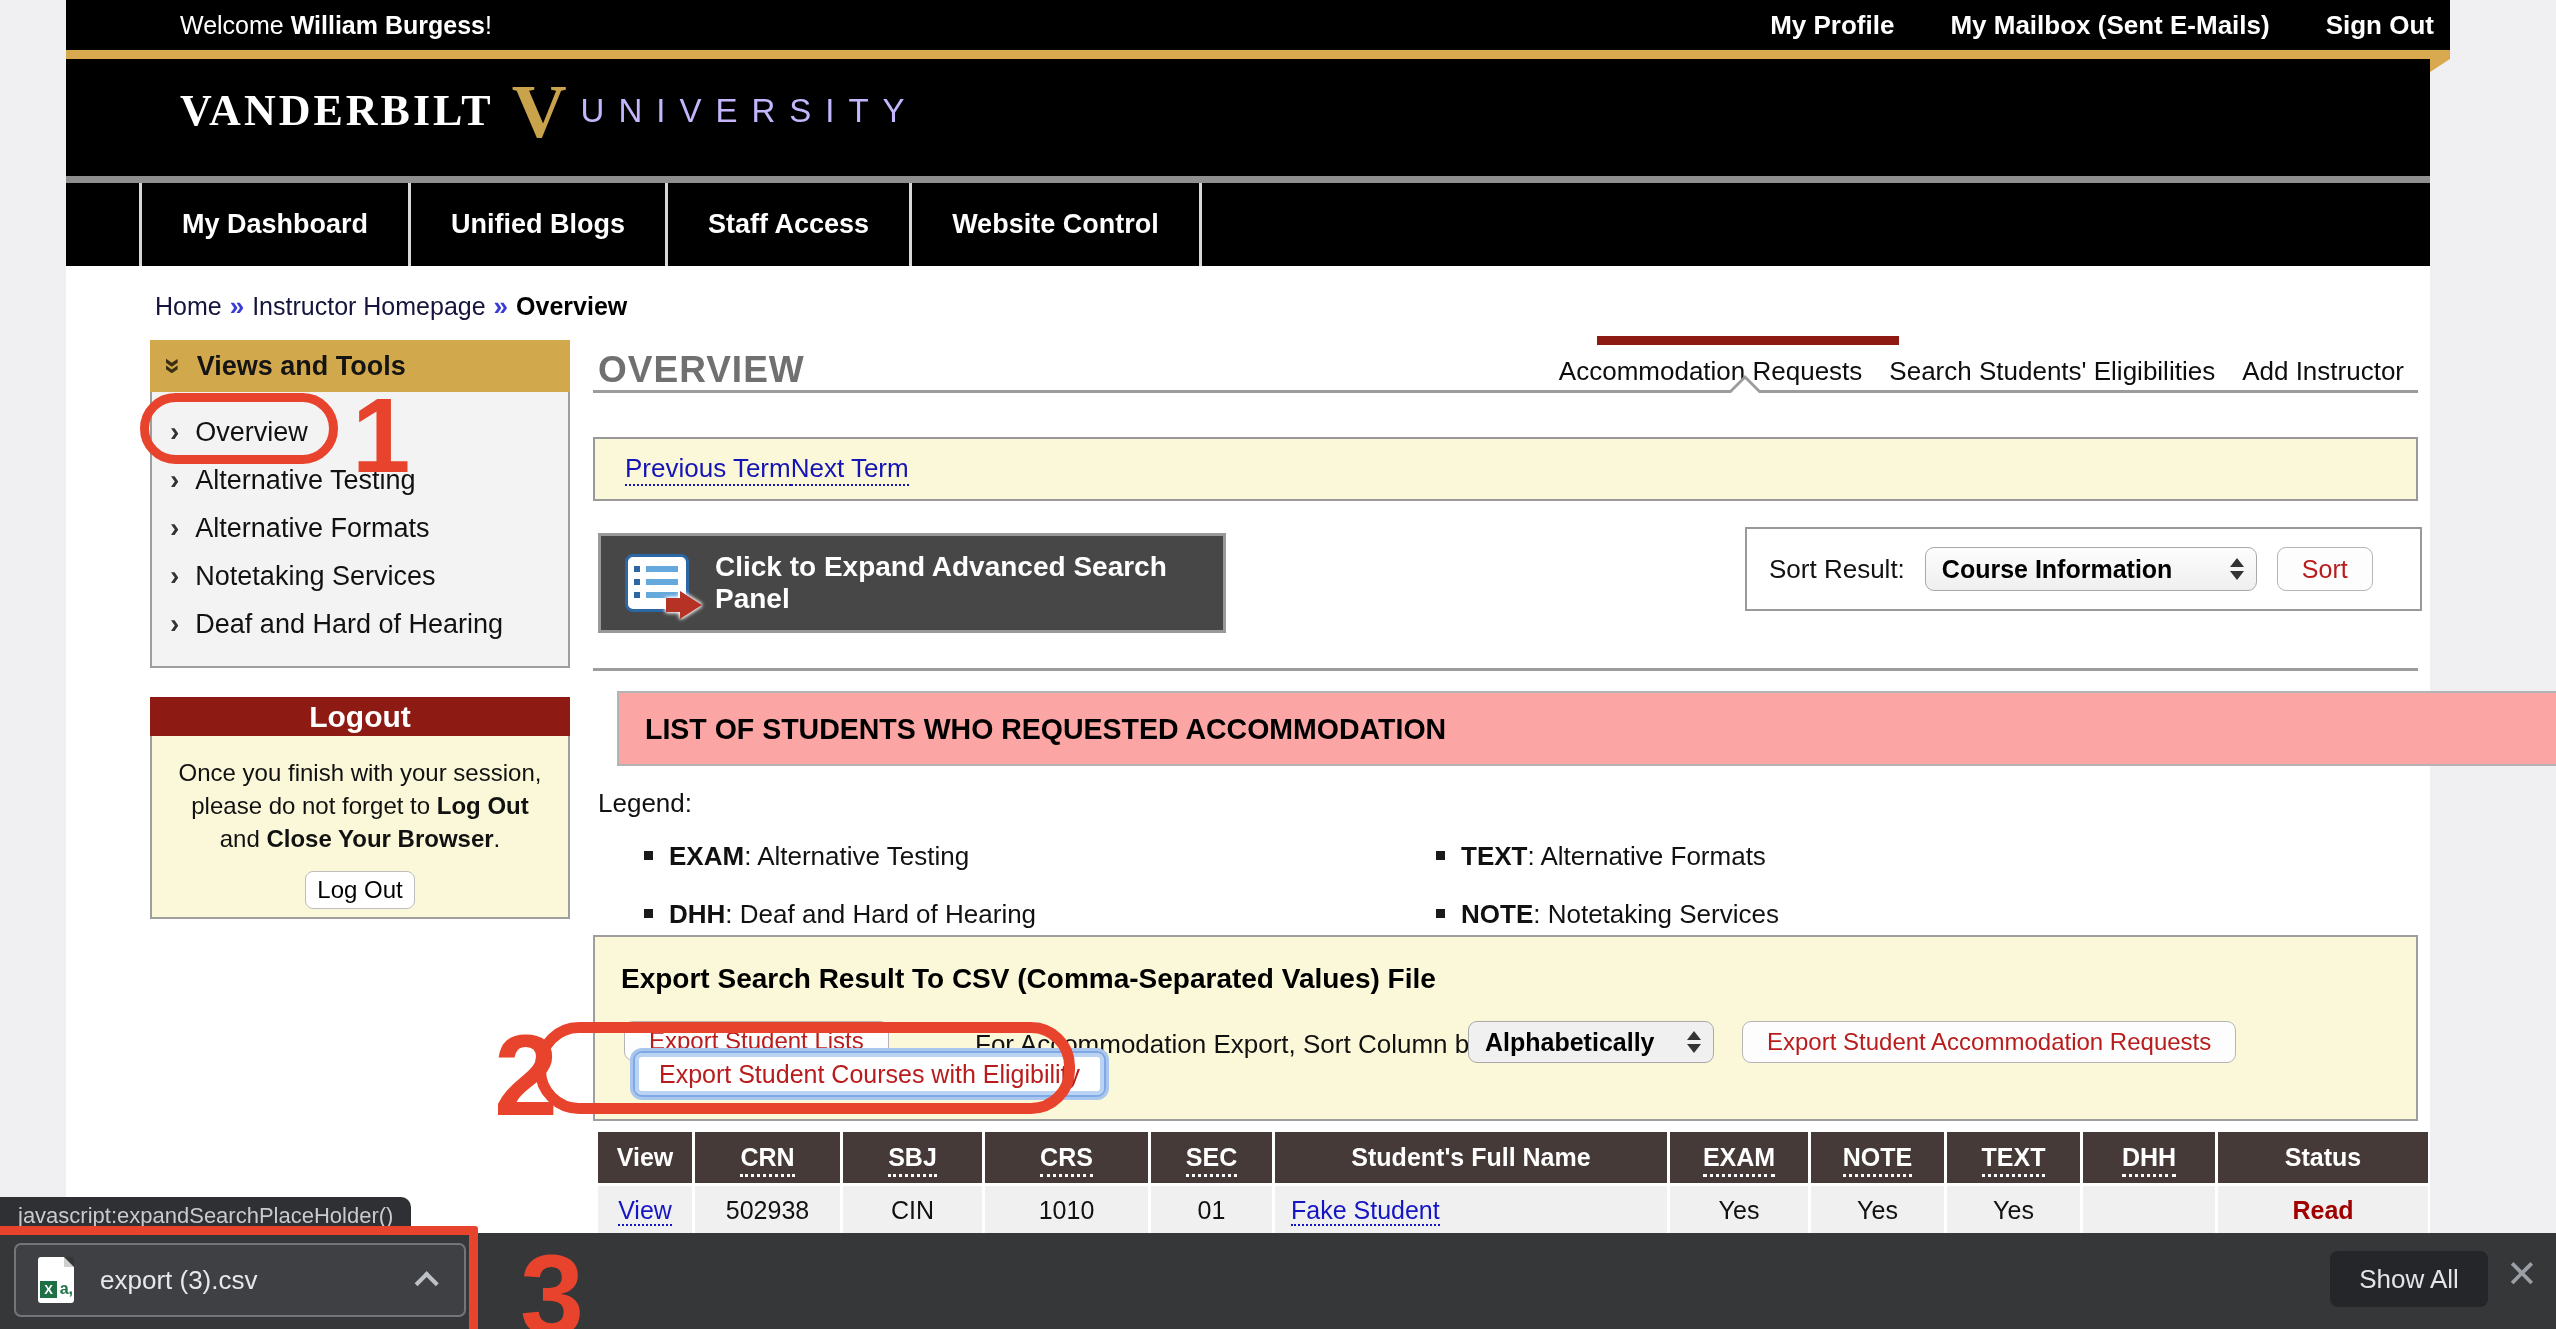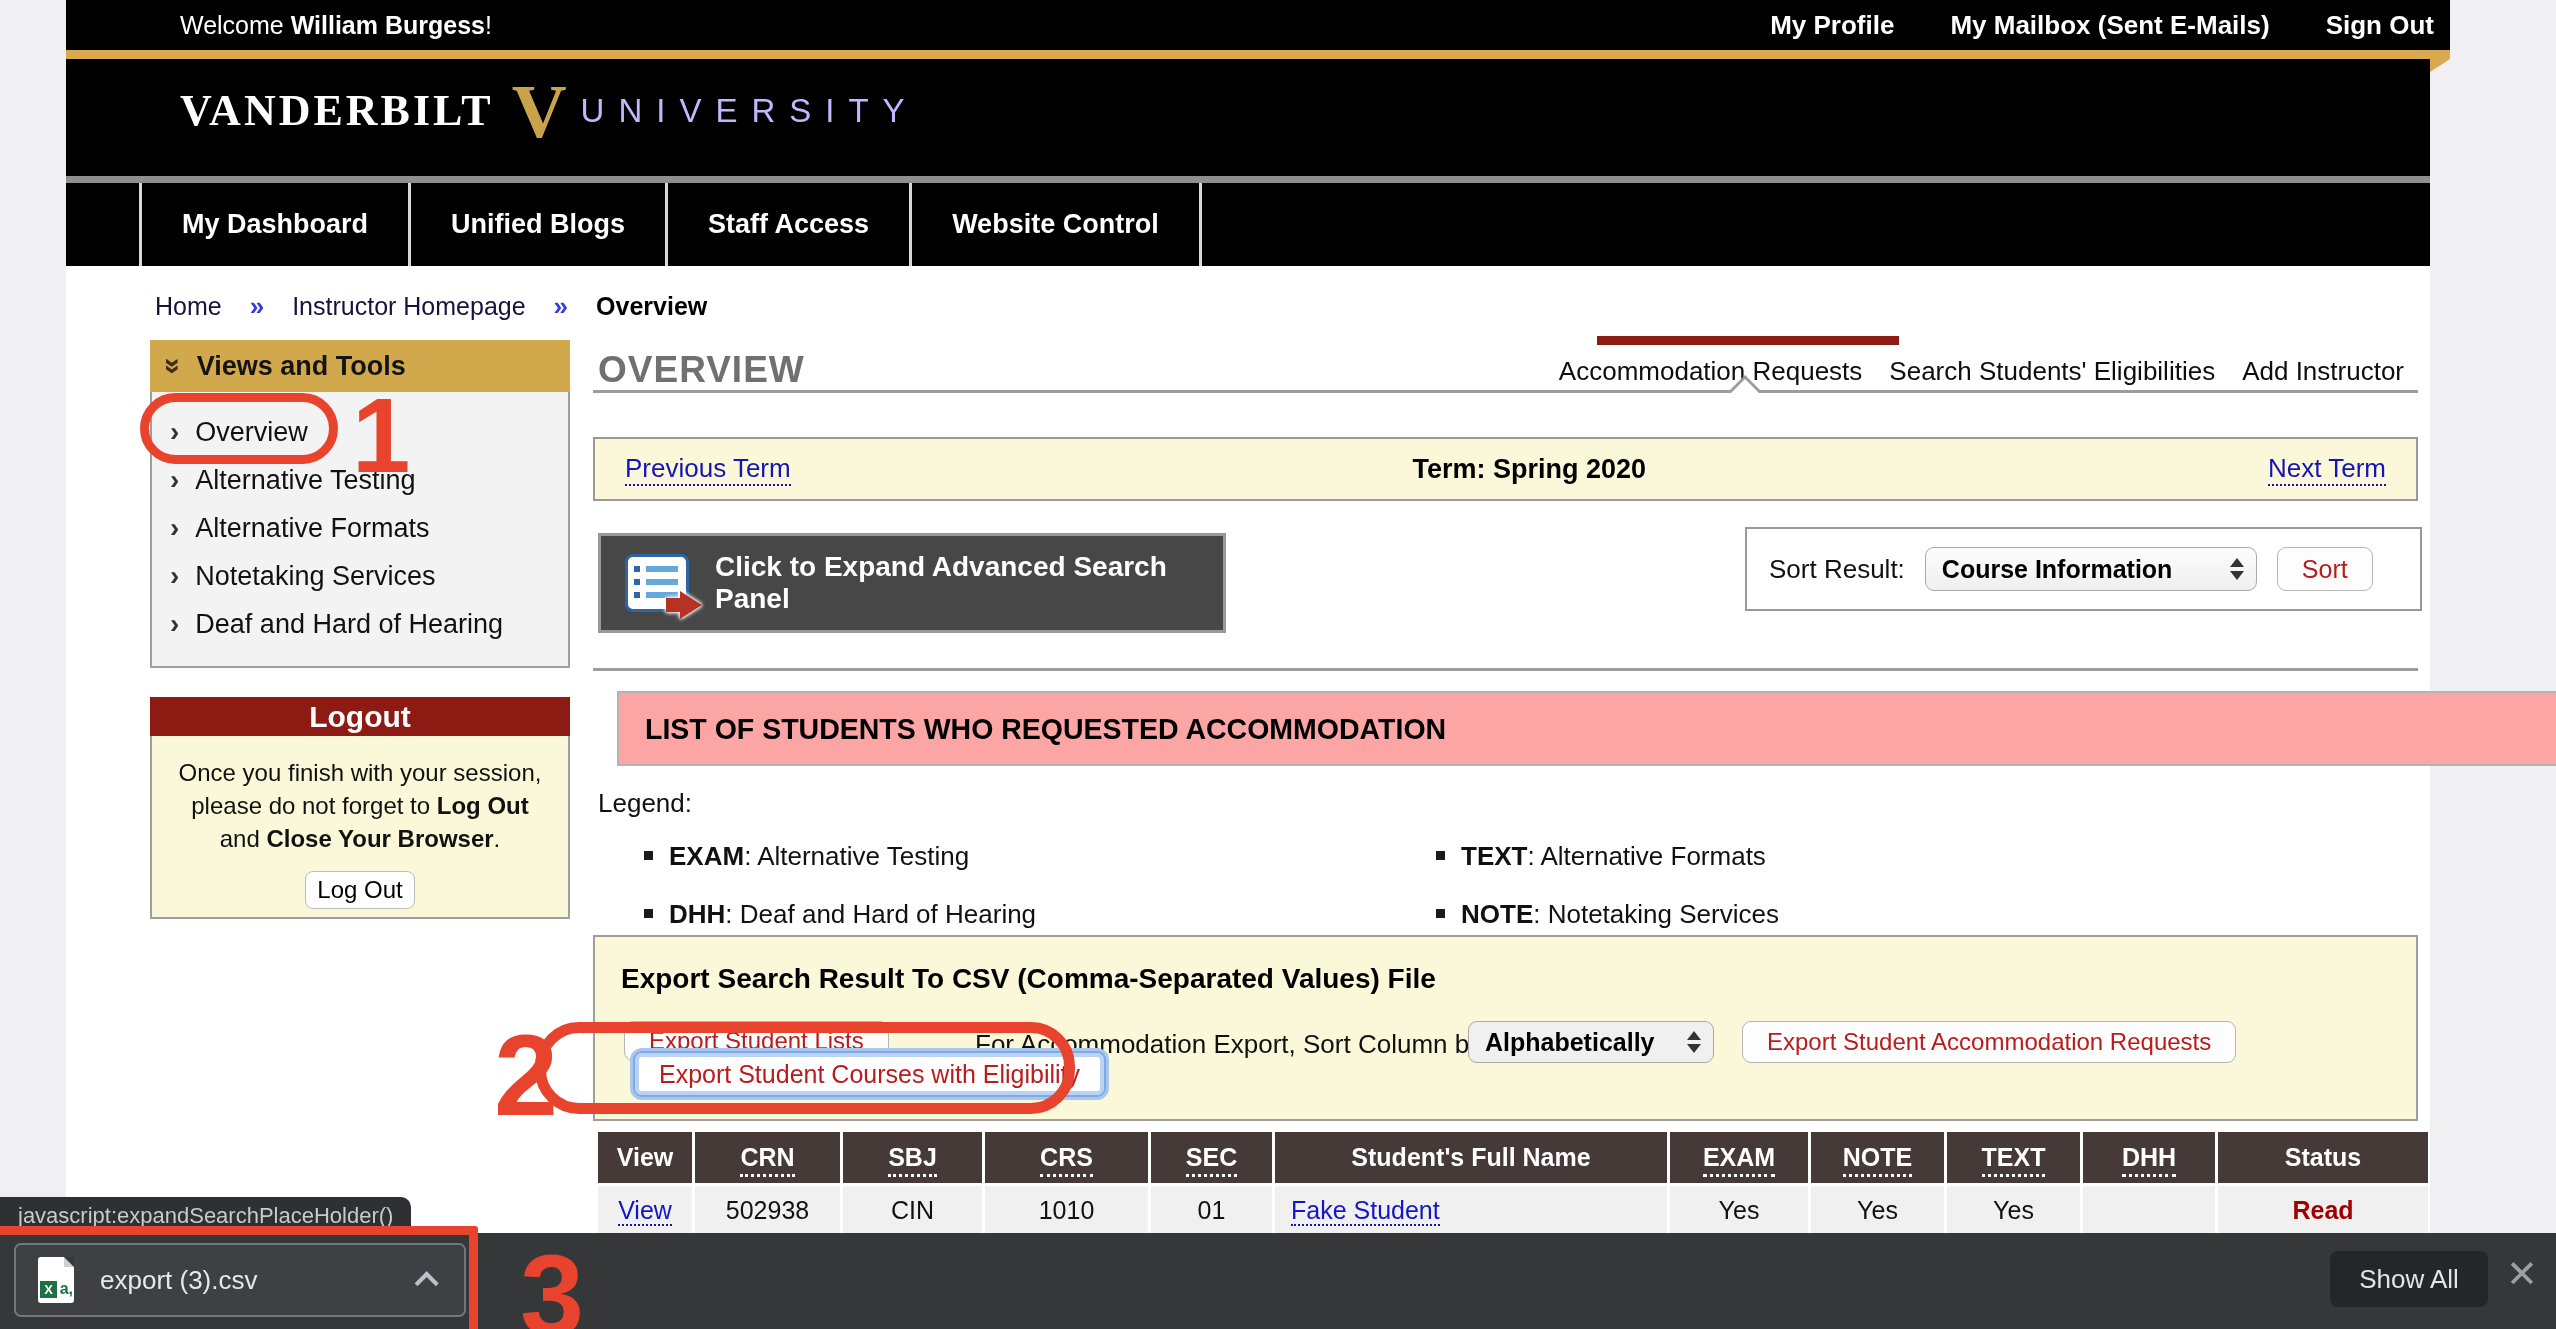--- a/index.html
+++ b/index.html
@@ -35,21 +35,21 @@
   
   #navbar { position:absolute; left:66px; top:183px; width:2364px; height:83px; background:#000;
             display:flex; align-items:stretch; padding-left:73px; }
   .nav-sep { width:3px; background:#D8D8D8; }
   .nav-item { display:flex; align-items:center; padding:0 40px; color:#fff; font-size:27px; font-weight:bold; cursor:pointer; }
 
   
   #pagebg { position:absolute; left:66px; top:266px; width:2364px; height:967px; background:#fff; }
 
   
-  #breadcrumb { position:absolute; left:155px; top:291px; display:flex; gap:28px; align-items:center; font-size:25px; color:#14143C; }
+  #breadcrumb { position:absolute; left:155px; top:291px; display:flex; gap:8px; align-items:center; font-size:25px; color:#14143C; }
   #breadcrumb .sep { color:#3B3BD8; font-weight:bold; font-size:26px; }
   #breadcrumb .crumb { cursor:pointer; }
   #breadcrumb .current { font-weight:bold; color:#000; }
 
   
   #sidebar { position:absolute; left:150px; top:340px; width:420px; }
   #sidebar .hd { height:52px; background:#D2A84C; display:flex; align-items:center; padding-left:16px; gap:14px; }
   #sidebar .hd .dblchev { display:inline-block; transform:rotate(90deg); font-size:30px; font-weight:bold; color:#3A2F10; }
   #sidebar .hd .t { font-size:27px; font-weight:bold; color:#141414; }
   #sidebar .list { background:#F3F3F3; border:2px solid #9E9E9E; border-top:none; padding:16px 0 18px; }
@@ -266,21 +266,20 @@
     <span class="tab">Accommodation Requests</span>
     <span class="tab">Search Students' Eligibilities</span>
     <span class="tab">Add Instructor</span>
   </div>
   <div id="main-hr"></div>
   <div id="caret-outer"></div>
   <div id="caret-inner"></div>
 
   <div id="termbar">
     <span class="navy-link">Previous Term</span>
-    <span class="mid">Term: Spring 2020</span>
     <span class="navy-link">Next Term</span>
   </div>
 
   <div id="advpanel">
     <div class="adv-icon">
       <div class="bar first"></div>
         <div class="bar"></div>
         <div class="bar"></div>
       <div class="dot" style="top:9px"></div>
         <div class="dot" style="top:22px"></div>

